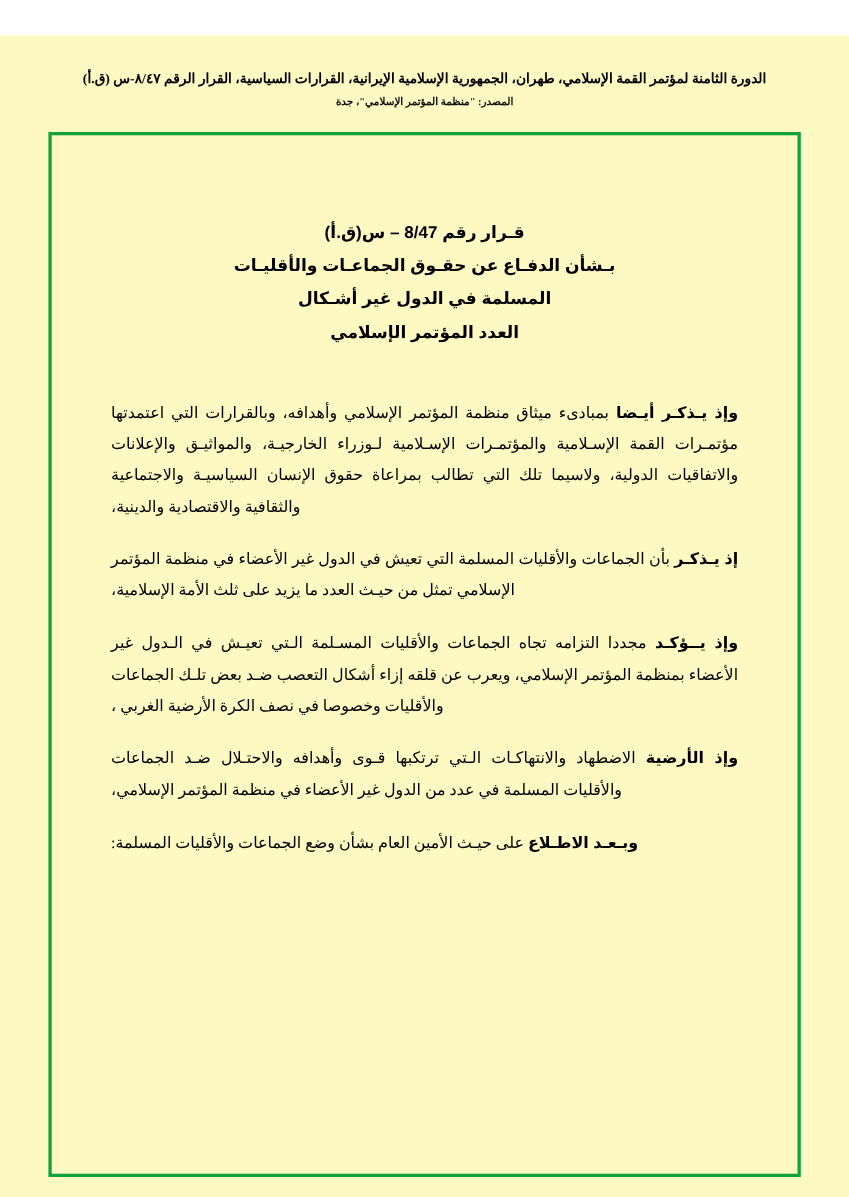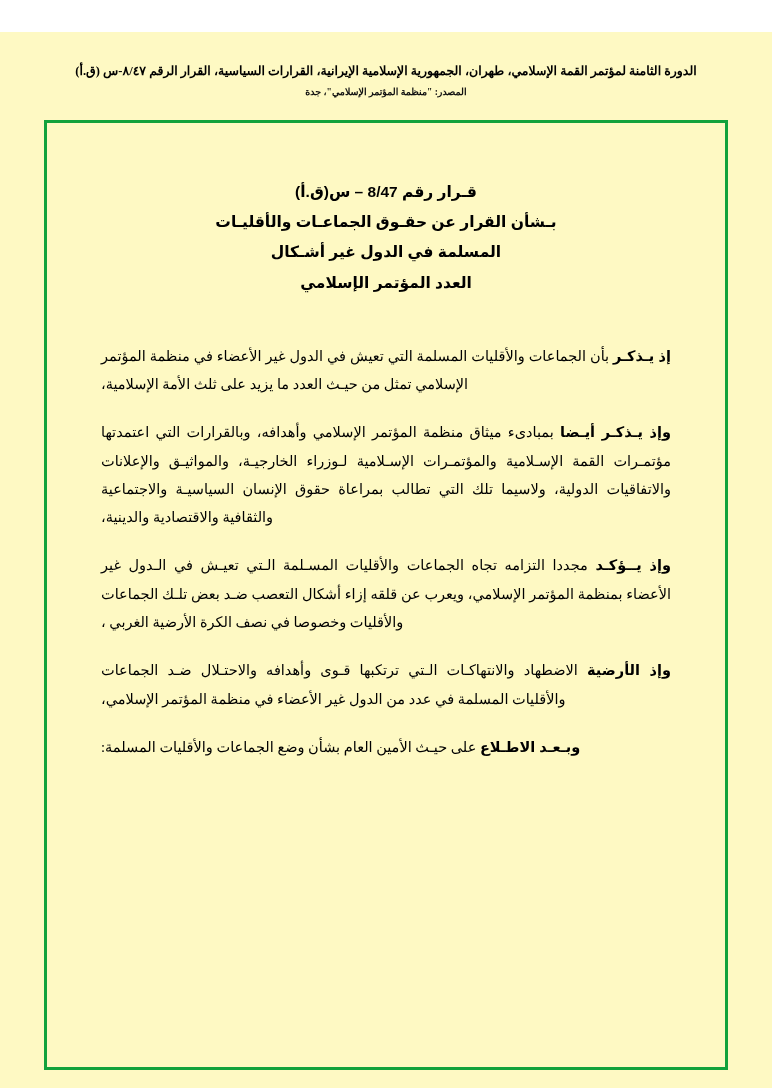--- a/index.html
+++ b/index.html
@@ -51,21 +51,21 @@
     border: 3px solid #12a23c;
     box-sizing: border-box;
   }
 
   .frame-inner {
     position: absolute;
     top: 0;
     left: 0;
     right: 0;
     bottom: 0;
-    padding: 36px 54px 20px 54px;
+    padding: 56px 54px 20px 54px;
     box-sizing: border-box;
   }
 
   
   .title-block {
     text-align: center;
     margin-top: 18px;
     margin-bottom: 44px;
   }
   .title-block .t-line {
@@ -113,34 +113,34 @@
   <div class="doc-header">
     <div class="hdr-line">الدورة الثامنة لمؤتمر القمة الإسلامي، طهران، الجمهورية الإسلامية الإيرانية، القرارات السياسية، القرار الرقم ٨/٤٧-س (ق.أ)</div>
     <div class="hdr-source">المصدر:  "منظمة المؤتمر الإسلامي"، جدة</div>
   </div>
 
   <div class="frame">
     <div class="frame-inner">
 
       <div class="title-block">
         <div class="t-line">قـرار رقم 8/47 – س(ق.أ)</div>
-        <div class="t-line">بـشأن القرار عن حقـوق الجماعـات والأقليـات</div>
+        <div class="t-line">بـشأن الدفـاع عن حقـوق الجماعـات والأقليـات</div>
         <div class="t-line">المسلمة في الدول غير أشـكال</div>
         <div class="t-line">العدد المؤتمر الإسلامي</div>
       </div>
 
 
       <p class="para">
-        <span class="lead">إذ يـذكـر</span>
-        <span>بأن الجماعات والأقليات المسلمة التي تعيش في الدول غير الأعضاء في منظمة المؤتمر الإسلامي تمثل من حيـث العدد ما يزيد على ثلث الأمة الإسلامية،</span>
+        <span class="lead">وإذ يـذكـر أيـضا</span>
+        <span>بمبادىء ميثاق منظمة المؤتمر الإسلامي وأهدافه، وبالقرارات التي اعتمدتها مؤتمـرات القمة الإسـلامية والمؤتمـرات الإسـلامية لـوزراء الخارجيـة، والمواثيـق والإعلانات والاتفاقيات الدولية، ولاسيما تلك التي تطالب بمراعاة حقوق الإنسان السياسيـة والاجتماعية والثقافية والاقتصادية والدينية،</span>
       </p>
 
       <p class="para">
-        <span class="lead">وإذ يـذكـر أيـضا</span>
-        <span>بمبادىء ميثاق منظمة المؤتمر الإسلامي وأهدافه، وبالقرارات التي اعتمدتها مؤتمـرات القمة الإسـلامية والمؤتمـرات الإسـلامية لـوزراء الخارجيـة، والمواثيـق والإعلانات والاتفاقيات الدولية، ولاسيما تلك التي تطالب بمراعاة حقوق الإنسان السياسيـة والاجتماعية والثقافية والاقتصادية والدينية،</span>
+        <span class="lead">إذ يـذكـر</span>
+        <span>بأن الجماعات والأقليات المسلمة التي تعيش في الدول غير الأعضاء في منظمة المؤتمر الإسلامي تمثل من حيـث العدد ما يزيد على ثلث الأمة الإسلامية،</span>
       </p>
 
 
       <p class="para">
         <span class="lead">وإذ يــؤكـد</span>
         <span>مجددا التزامه تجاه الجماعات والأقليات المسـلمة الـتي تعيـش في الـدول غير الأعضاء بمنظمة المؤتمر الإسلامي، ويعرب عن قلقه إزاء أشكال التعصب ضـد بعض تلـك الجماعات والأقليات وخصوصا في نصف الكرة الأرضية الغربي ،</span>
       </p>
 
       <p class="para">
         <span class="lead">وإذ الأرضية</span>

